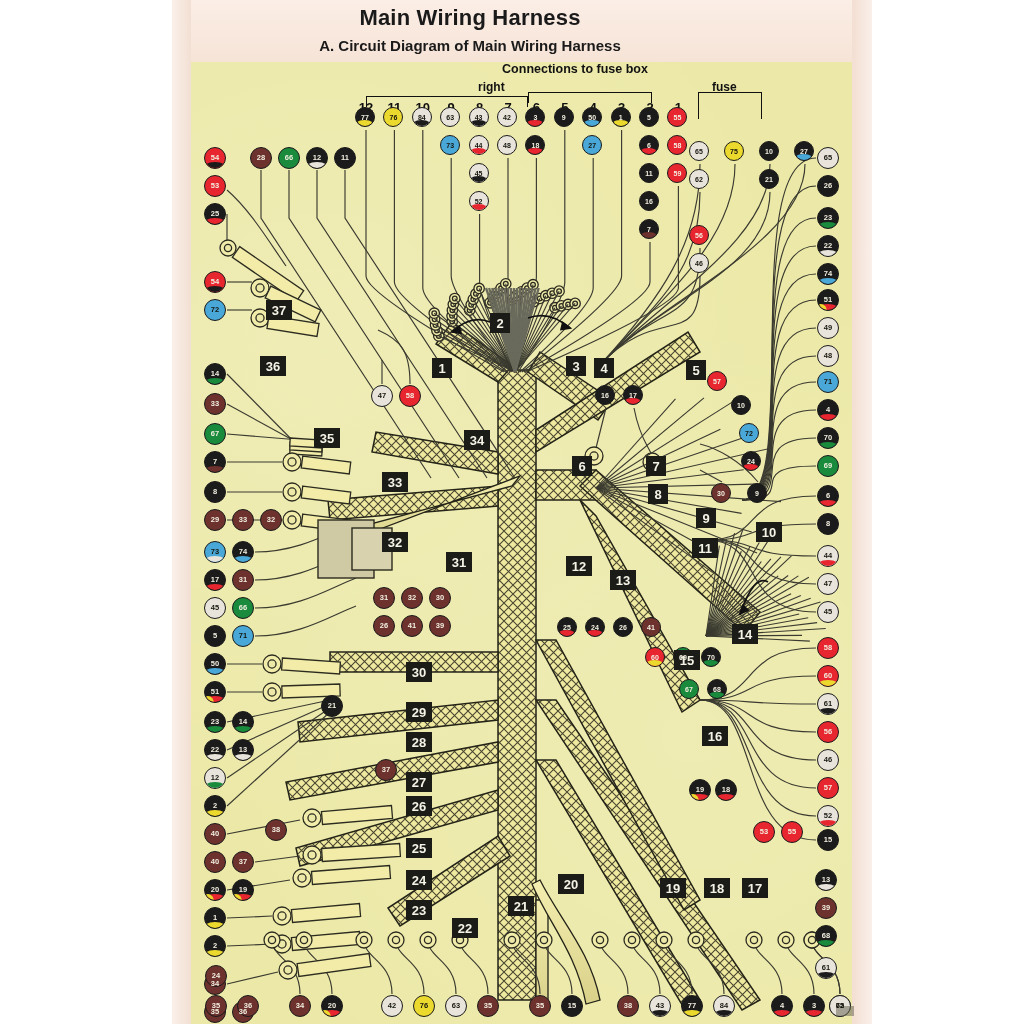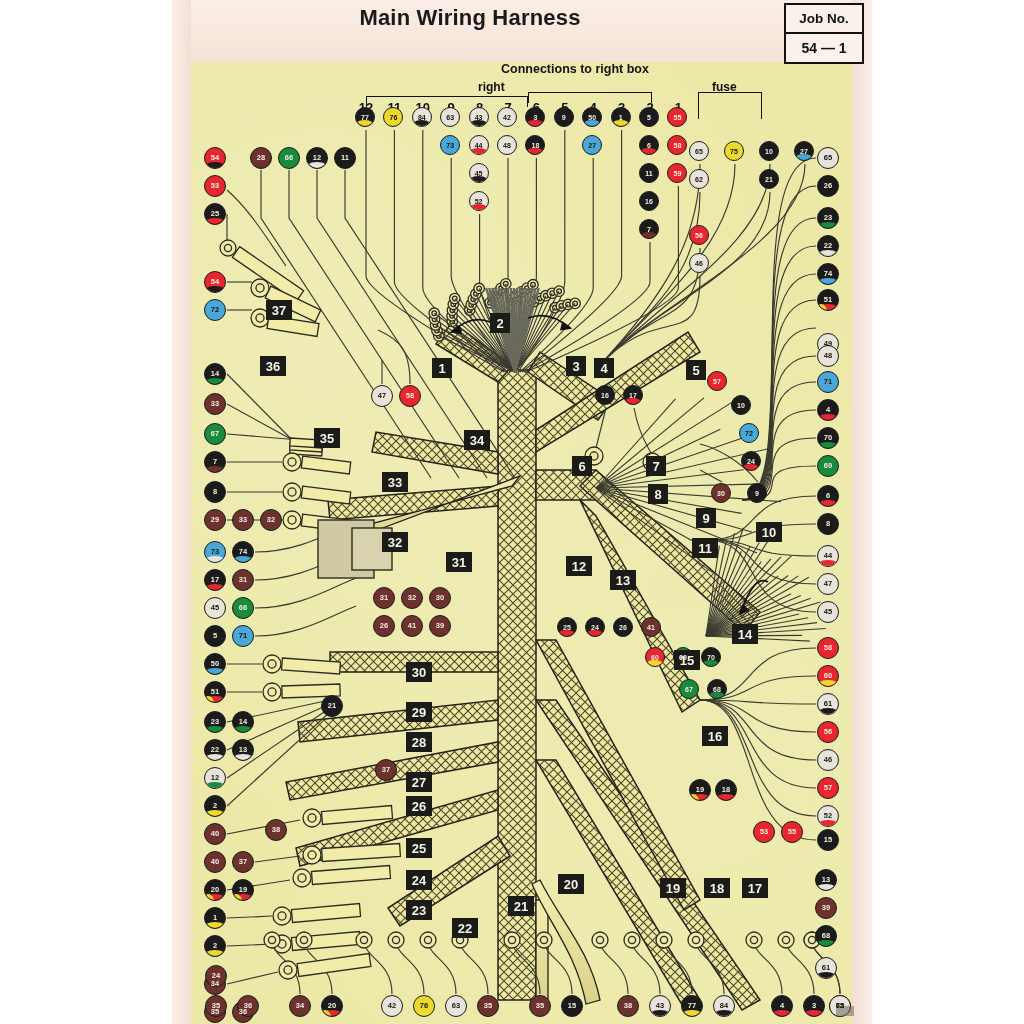--- a/index.html
+++ b/index.html
@@ -68,26 +68,23 @@
 
 <div id="page">
 
   <div id="sheet"></div>
   <div id="sheet-top"></div>
   <div id="field"></div>
   <div id="bleed-l"></div>
   <div id="bleed-r"></div>
 
   <div id="title">Main Wiring Harness</div>
-  <div id="jobbox">
-    <div class="jb1">Job No.</div>
-    <div class="jb2">54 — 1</div>
-  </div>
-
-  <div id="fb-title">Connections to right box</div>
+  <div id="subtitle">A. Circuit Diagram of Main Wiring Harness</div>
+
+  <div id="fb-title">Connections to fuse box</div>
   <div id="lbl-left">right</div>
   <div id="lbl-right">fuse</div>
 
   <div class="brkt" style="left:366px;top:96px;width:160px;"></div>
   <div class="brkt" style="left:528px;top:92px;width:122px;"></div>
   <div class="brkt" style="left:698px;top:92px;width:62px;height:26px;"></div>
 
   <div id="fusenums">
       <div class="fusenum" style="left: 357px;">12</div>
       <div class="fusenum" style="left: 385.4px;">11</div>
@@ -915,21 +912,21 @@
       </div>
       <div class="conn" style="left: 817px; top: 263px; background: rgb(27, 27, 27);">
         <span class="stripe" style="background: rgb(73, 168, 216);"></span>
         <span class="num" style="color: rgb(242, 239, 224);">74</span>
       </div>
       <div class="conn" style="left: 817px; top: 289px; background: rgb(27, 27, 27);">
         <span class="stripe" style="background: rgb(232, 38, 47);"></span>
         <span class="stripe2" style="background: rgb(236, 217, 46);"></span>
         <span class="num" style="color: rgb(242, 239, 224);">51</span>
       </div>
-      <div class="conn" style="left: 817px; top: 333px; background: rgb(232, 228, 220);">
+      <div class="conn" style="left: 817px; top: 317px; background: rgb(232, 228, 220);">
         <span class="num" style="color: rgb(22, 22, 14);">49</span>
       </div>
       <div class="conn" style="left: 817px; top: 345px; background: rgb(232, 228, 220);">
         <span class="num" style="color: rgb(22, 22, 14);">48</span>
       </div>
       <div class="conn" style="left: 817px; top: 371px; background: rgb(73, 168, 216);">
         <span class="num" style="color: rgb(22, 22, 14);">71</span>
       </div>
       <div class="conn" style="left: 817px; top: 399px; background: rgb(27, 27, 27);">
         <span class="stripe" style="background: rgb(232, 38, 47);"></span>

